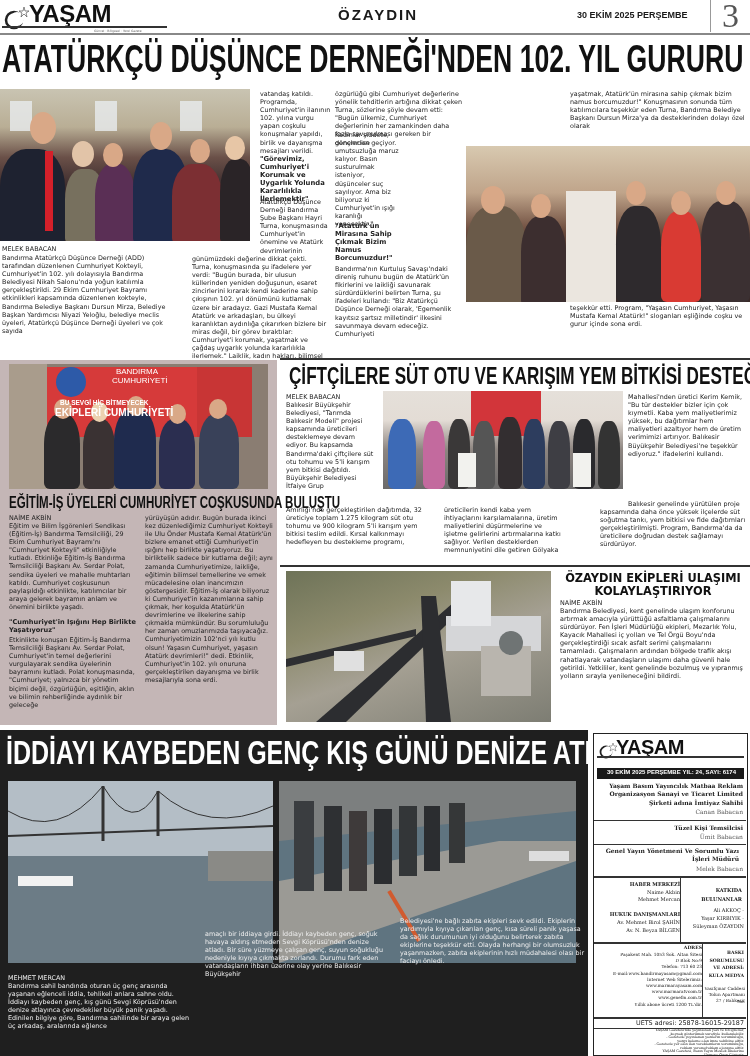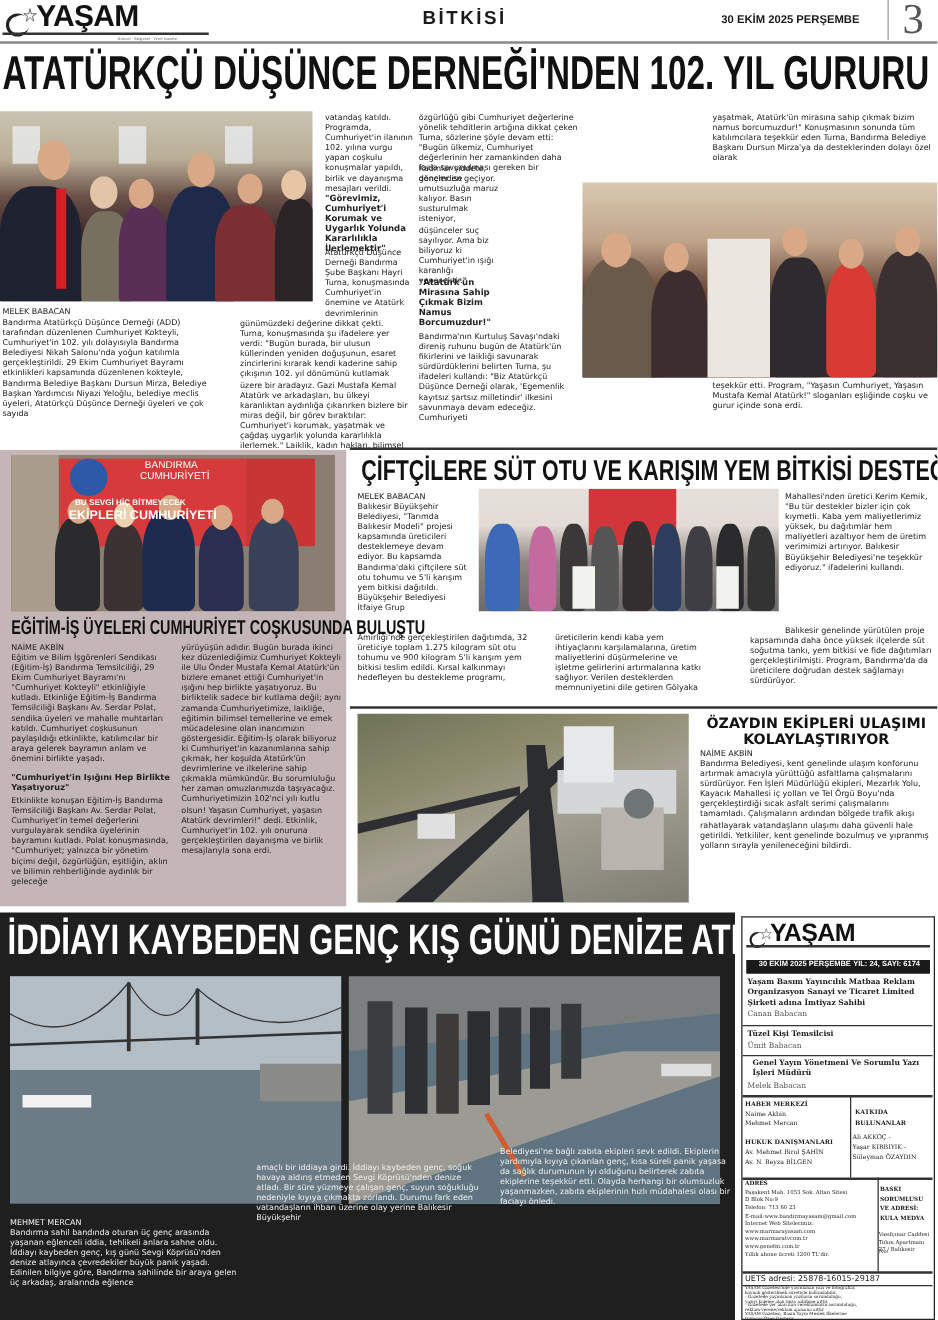--- a/index.html
+++ b/index.html
@@ -36,37 +36,37 @@
 #photo5{left:286px;top:571px;width:265px;height:151px;background:linear-gradient(160deg,#6e7358 0%,#8c8a6c 30%,#a5a093 55%,#7d7d73 100%)}
 #headline5{left:556px;top:572px;width:194px;text-align:center;font-family:"DejaVu Sans",sans-serif;font-weight:bold;font-size:11.4px;line-height:12.5px;color:#111}
 
 #dark-sec{left:0;top:730px;width:588px;height:326px;background:#1f1f1f}
 #headline6{left:6px;top:733px;font-size:34px;color:#fff;transform:scaleX(0.735)}
 #photo6{left:8px;top:781px;width:265px;height:182px;background:linear-gradient(180deg,#a9b4bd 0%,#9ca8b1 40%,#72808a 60%,#4e5d66 100%)}
 #photo7{left:279px;top:781px;width:297px;height:182px;background:linear-gradient(180deg,#6b6f72 0%,#535b60 45%,#6e8088 75%,#8aa0a8 100%)}
 .txt-w{color:#eee}
 
 #imprint{left:593px;top:733px;width:155px;height:323px;border:1.5px solid #222;background:#fff}
-.imp{position:absolute;font-family:"DejaVu Serif",serif;text-align:left;color:#222}
+.imp{position:absolute;font-family:"DejaVu Serif",serif;text-align:right;color:#222}
 .imp-line{position:absolute;background:#333}
 </style>
 </head>
 <body>
 
 <div class="abs" id="masthead-logo">
   <svg width="30" height="28" style="position:absolute;left:0;top:2px">
     <circle cx="12" cy="16" r="8" fill="none" stroke="#222" stroke-width="2.5"></circle>
     <circle cx="15" cy="15" r="7" fill="#fff"></circle>
     <polygon points="22,3 23,7 27,7 24,9 25,13 22,10 19,13 20,9 17,7 21,7" fill="none" stroke="#555" stroke-width=".7"></polygon>
   </svg>
   <span class="logo-text abs" style="left:27px;top:-2px">YAŞAM</span>
   <div class="abs" style="left:0;top:24px;width:165px;height:2px;background:#333"></div>
   <span class="abs" style="left:92px;top:27px;font-size:3px;color:#666">Güncel · Bölgesel · Yerel Gazete</span>
 </div>
-<div class="abs" id="section">BİTKİSİ</div>
+<div class="abs" id="section">ÖZAYDIN</div>
 <div class="abs" id="date">30 EKİM 2025 PERŞEMBE</div>
 <div class="abs" id="pg-div"></div>
 <div class="abs" id="pageno">3</div>
 <div class="abs" id="hdr-line"></div>
 
 <div class="abs cond" id="headline1">ATATÜRKÇÜ DÜŞÜNCE DERNEĞİ'NDEN 102. YIL GURURU</div>
 
 <div class="abs photo" id="photo1">
   <div class="p-win" style="left:10px;top:12px;width:22px;height:30px"></div>
   <div class="p-win" style="left:95px;top:12px;width:22px;height:30px"></div>

